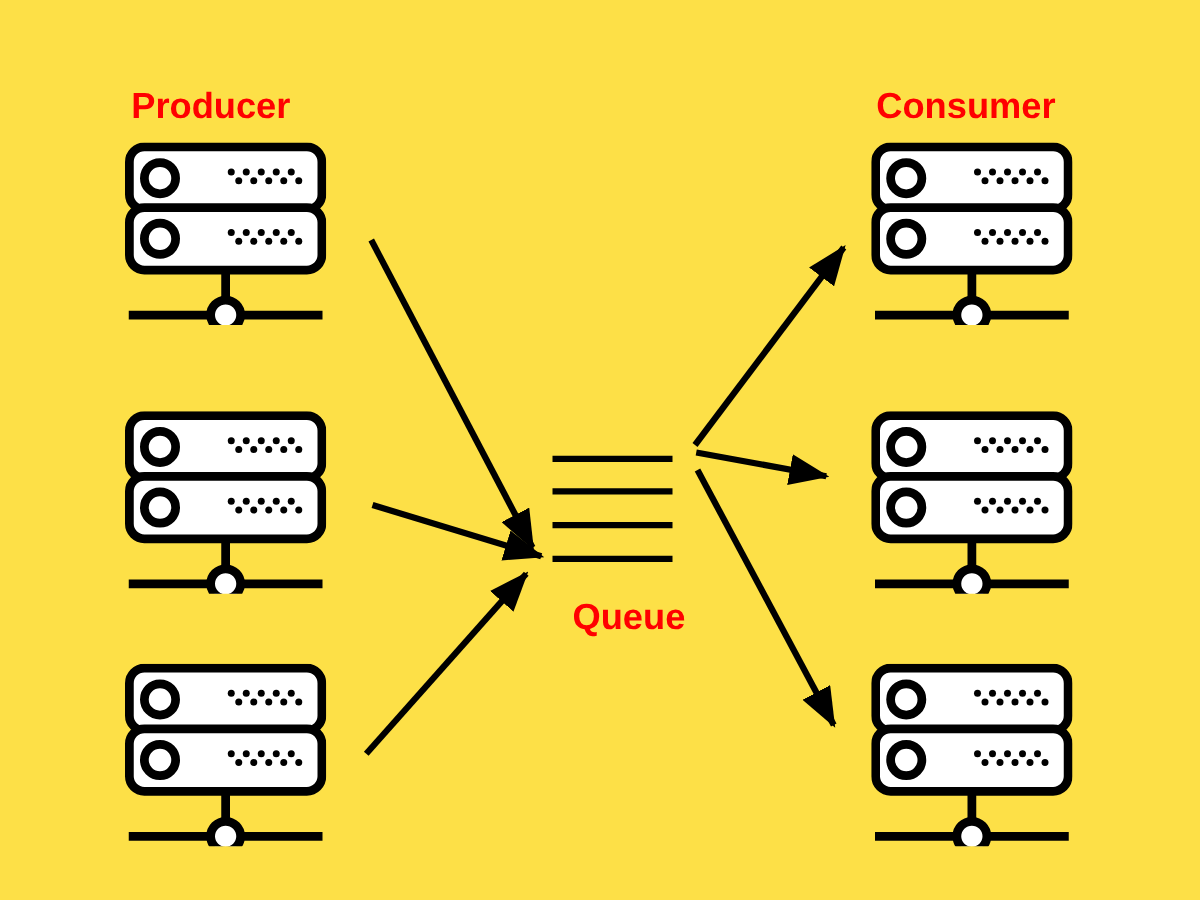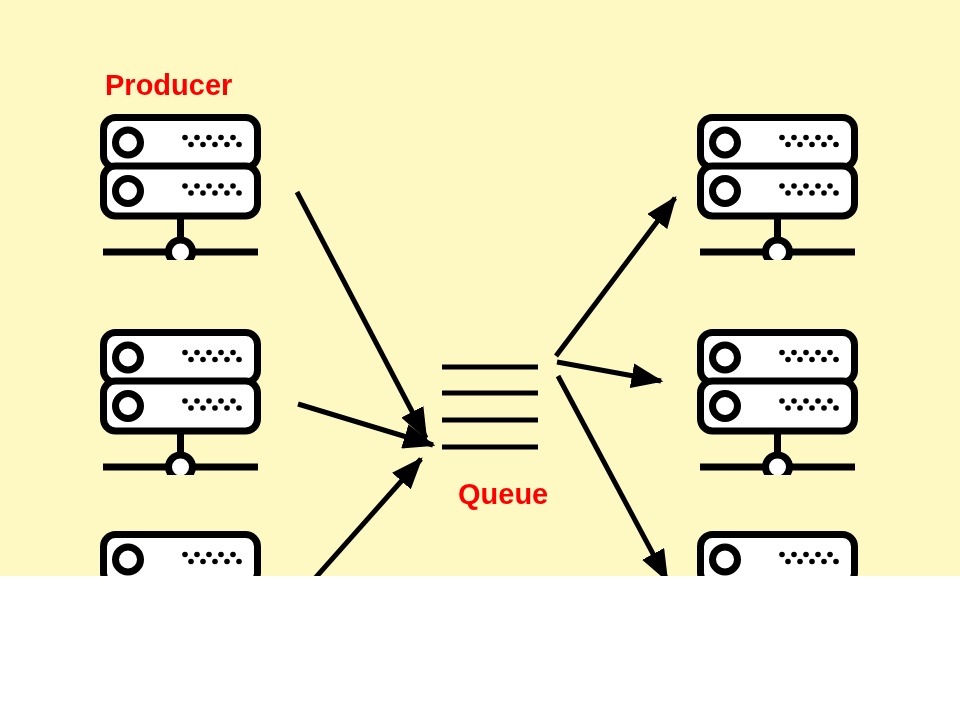--- a/index.html
+++ b/index.html
@@ -1,20 +1,20 @@
 <!DOCTYPE html>
 <html><head>
 <meta charset="utf-8">
 <style>
   html, body { margin: 0; padding: 0; background: #ffffff; }
   .canvas {
     position: relative;
     width: 960px;
-    height: 576px;
-    background: #fef9c3;
+    height: 720px;
+    background: #fde047;
     overflow: hidden;
     font-family: "Liberation Sans", sans-serif;
   }
   .overlay {
     position: absolute;
     left: 0; top: 0;
     width: 960px; height: 720px;
   }
   .diagram-label {
     position: absolute;
@@ -93,20 +93,21 @@
       <line x1="297" y1="192" x2="426" y2="438" marker-end="url(#ah)"></line>
       <line x1="298" y1="404" x2="433" y2="445" marker-end="url(#ah)"></line>
       <line x1="293" y1="603" x2="421" y2="459" marker-end="url(#ah)"></line>
       <line x1="556" y1="356" x2="675" y2="198" marker-end="url(#ah)"></line>
       <line x1="557" y1="362" x2="661" y2="381" marker-end="url(#ah)"></line>
       <line x1="558" y1="376" x2="667" y2="580" marker-end="url(#ah)"></line>
     </g>
   </svg>
 
   <div class="diagram-label label-producer">Producer</div>
+  <div class="diagram-label label-consumer">Consumer</div>
   <div class="diagram-label label-queue">Queue</div>
 
   <svg class="server srv-p1" viewBox="0 0 161 146">
       <use href="#server-sym"></use>
     </svg>
   <svg class="server srv-p2" viewBox="0 0 161 146">
       <use href="#server-sym"></use>
     </svg>
   <svg class="server srv-p3" viewBox="0 0 161 146">
       <use href="#server-sym"></use>

